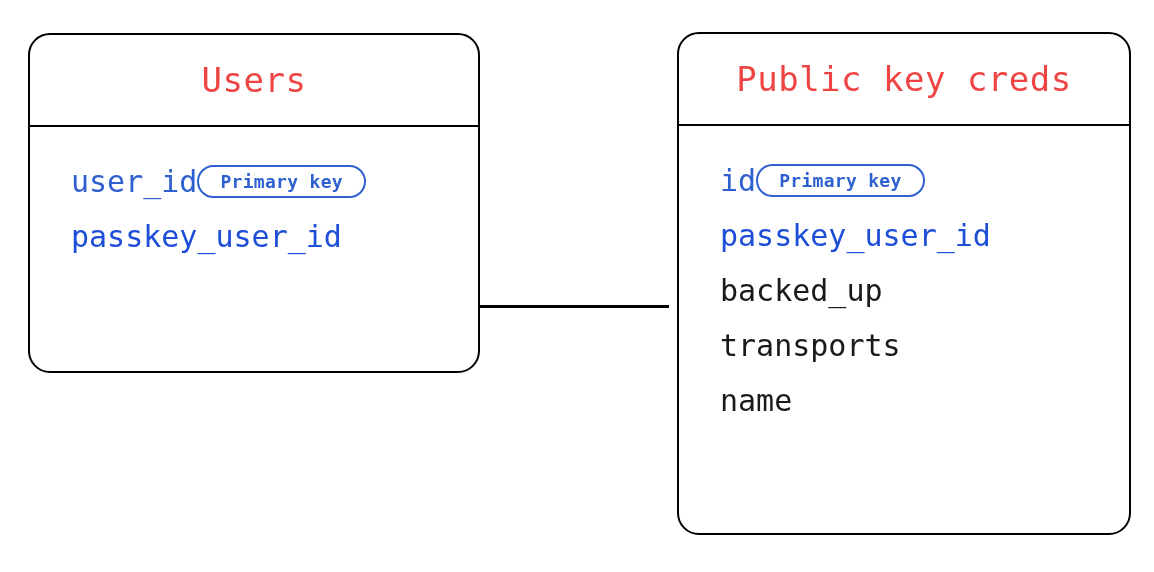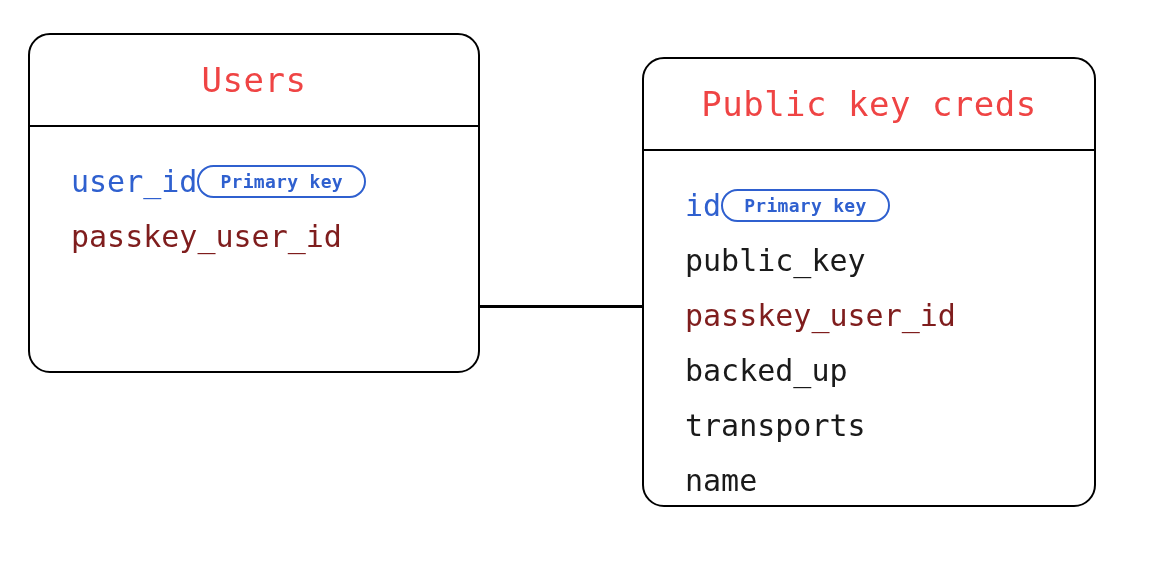--- a/index.html
+++ b/index.html
@@ -33,25 +33,24 @@
   }
 
   #entity-users {
     left: 28px;
     top: 33px;
     width: 452px;
     height: 340px;
   }
 
   #entity-pkcreds {
-    left: 642px;
+    left: 677px;
     top: 32px;
     width: 454px;
-    height: 450px;
-    margin-top: 25px;
+    height: 503px;
   }
 
   .entity-header {
     height: 92px;
     display: flex;
     align-items: center;
     justify-content: center;
     border-bottom: 2.5px solid #000000;
     box-sizing: border-box;
   }
@@ -77,21 +76,21 @@
   }
 
   .field-name {
     font-family: "DejaVu Sans Mono", "Liberation Mono", monospace;
     font-size: 30px;
     line-height: 30px;
     white-space: nowrap;
   }
   .field-name.plain   { color: #1a1a1a; }
   .field-name.key     { color: #2f60cf; }
-  .field-name.fkey    { color: #7f1d1d; }
+  .field-name.fkey    { color: #1d4ed8; }
 
   
   .badge {
     display: inline-flex;
     align-items: center;
     box-sizing: border-box;
     height: 33px;
     padding: 8px 21px;
     border: 2.5px solid #2f60cf;
     border-radius: 999px;
@@ -151,23 +150,20 @@
     </div>
     <div class="entity-fields">
 
       <div class="field-row">
         <span class="field-name key">id</span>
         <span class="badge">
           <span class="badge-label">Primary key</span>
         </span>
       </div>
 
-      <div class="field-row">
-        <span class="field-name plain">public_key</span>
-      </div>
 
       <div class="field-row">
         <span class="field-name fkey">passkey_user_id</span>
       </div>
 
       <div class="field-row">
         <span class="field-name plain">backed_up</span>
       </div>
 
       <div class="field-row">

